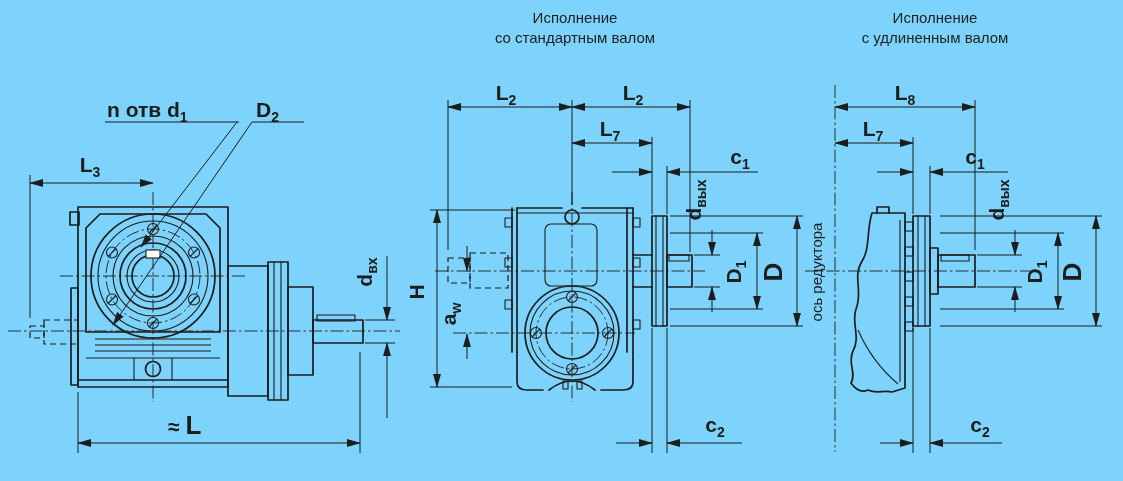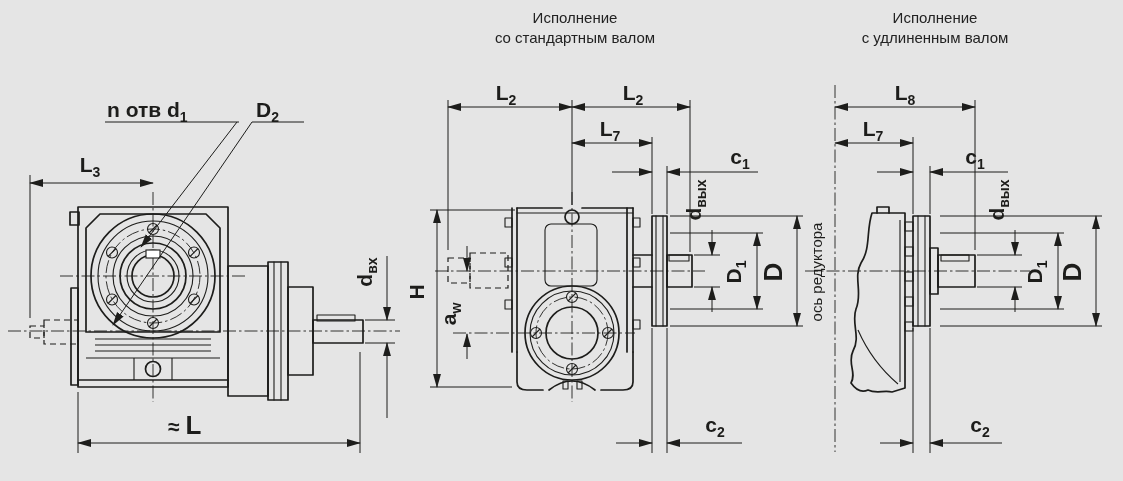--- a/index.html
+++ b/index.html
@@ -1,16 +1,16 @@
 <!DOCTYPE html>
 <html><head>
 <meta charset="utf-8">
 <style>
   html,body{margin:0;padding:0;background:#ffffff;}
-  .stage{position:relative;width:1123px;height:481px;background:#e5e5e5;overflow:hidden;
+  .stage{position:relative;width:1123px;height:481px;background:#7dd3fc;overflow:hidden;
          font-family:"Liberation Sans", sans-serif;}
   svg{display:block;}
   .ol  {stroke:#1d1d1b;stroke-width:1.7;fill:none;stroke-linejoin:round;stroke-linecap:round;}
   .ol2 {stroke:#1d1d1b;stroke-width:1.1;fill:none;}
   .dim {stroke:#1d1d1b;stroke-width:1;fill:none;}
   .cl  {stroke:#1d1d1b;stroke-width:0.9;fill:none;stroke-dasharray:13 3 2.5 3;}
   .hid {stroke:#1d1d1b;stroke-width:1.2;fill:none;stroke-dasharray:6 4;}
   .lbl {font-family:"Liberation Sans",sans-serif;font-weight:bold;font-size:21px;fill:#1d1d1b;}
   .lbl .sub{font-size:14px;}
   .big {font-size:26px;}

